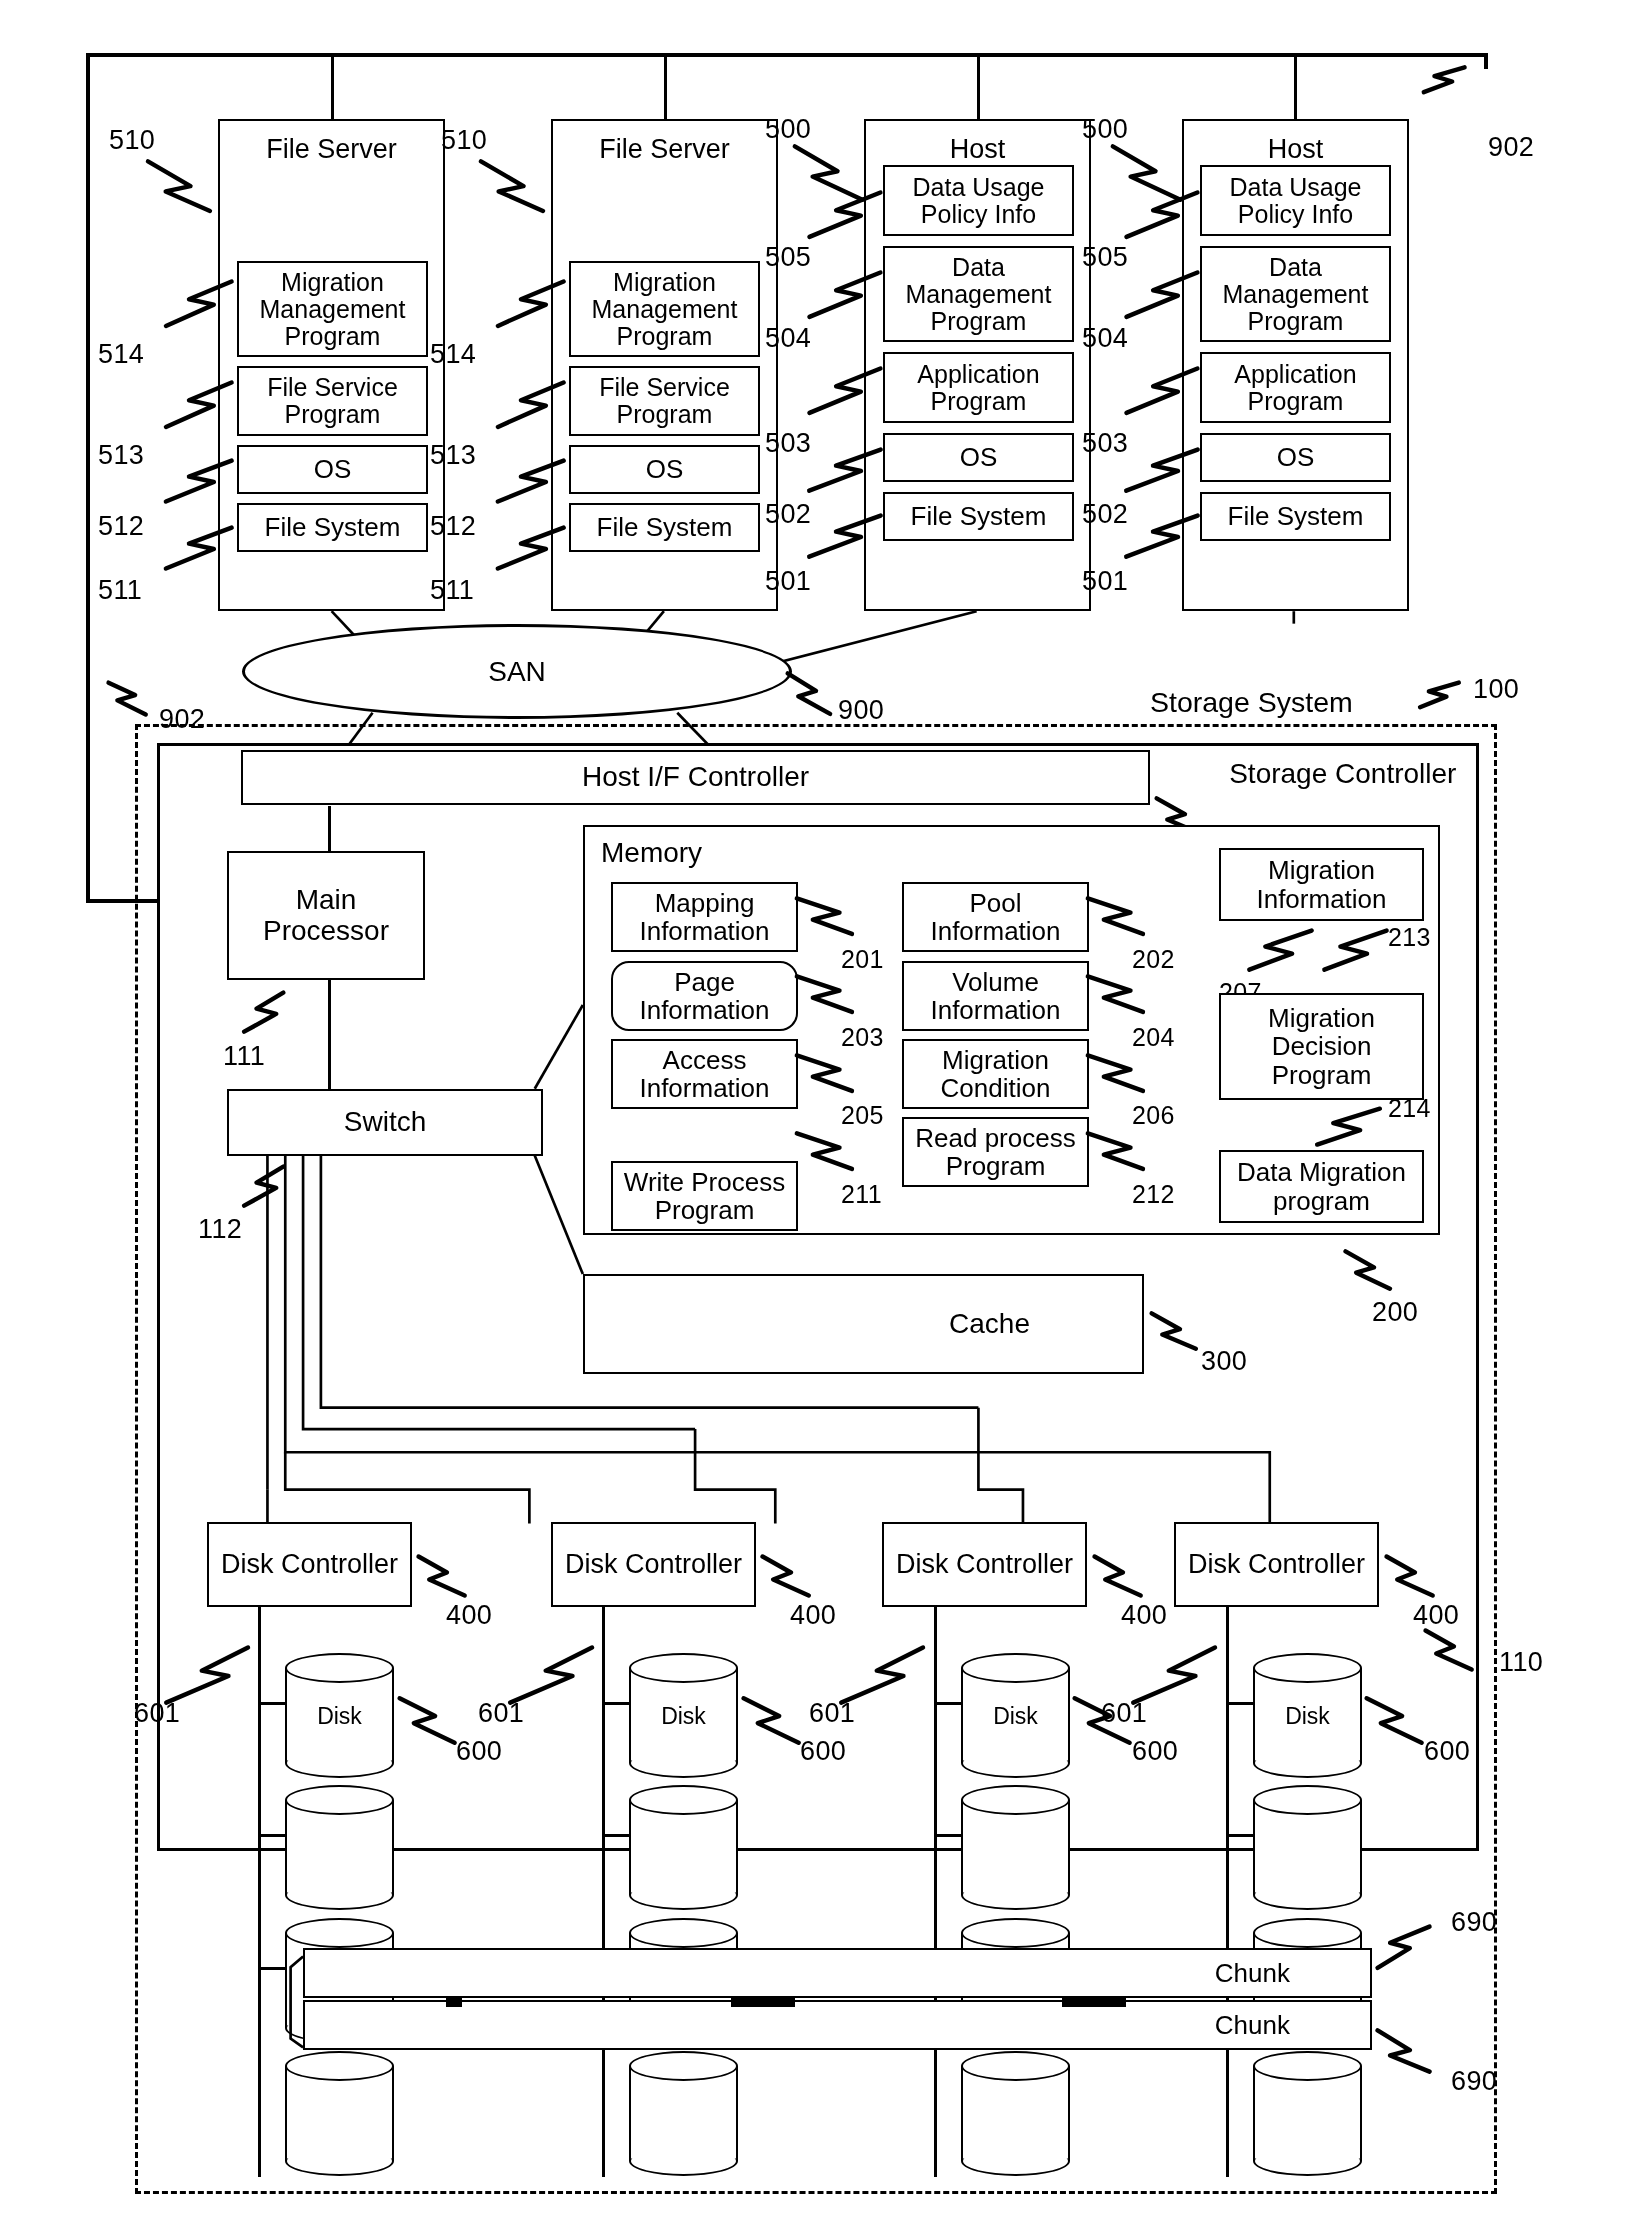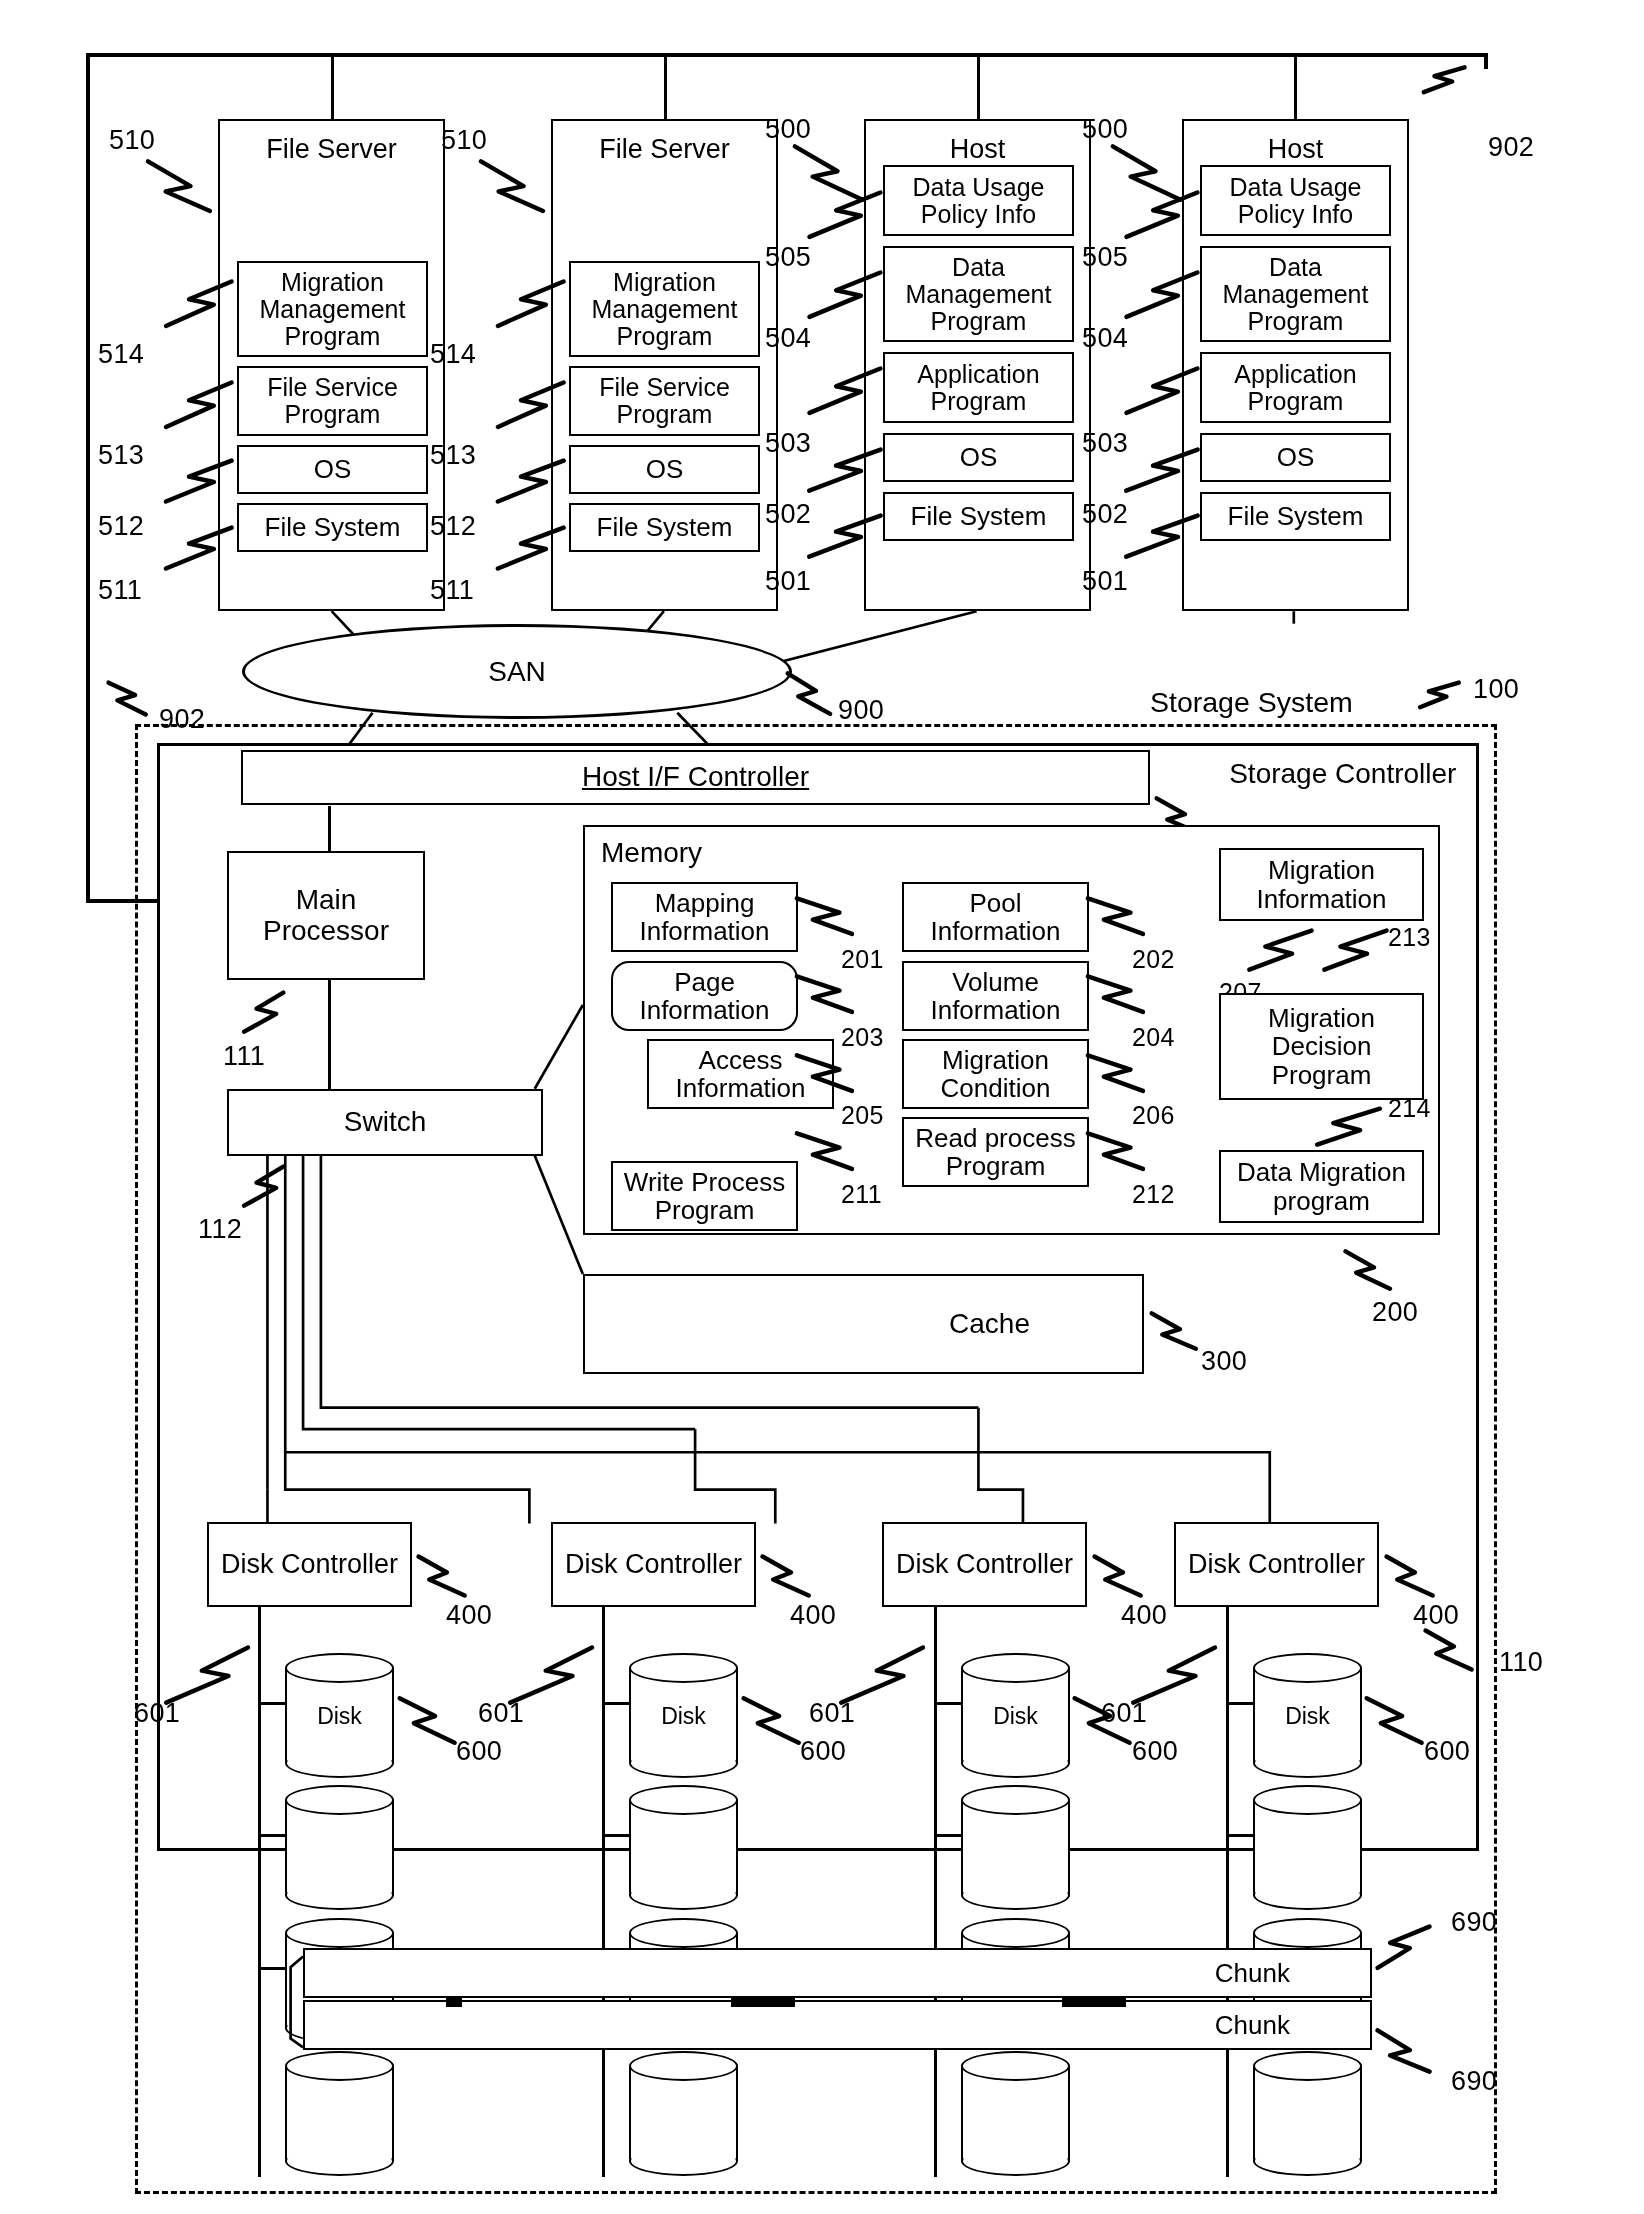--- a/index.html
+++ b/index.html
@@ -322,21 +322,21 @@
       </svg>
   </div>
   <div class="lbl" style="left:1473px;top:674px;">100</div>
 
   <div class="dashed" style="left:135px;top:724px;width:1362px;height:1470px;"></div>
 
   <div class="box top" style="left:157px;top:743px;width:1322px;height:1108px;border-width:3.6px;">
     <span class="title" style="right:19.6px;top:12.5px;font-size:28px;">Storage Controller</span>
   </div>
 
-  <div class="box" style="left:241px;top:750px;width:909px;height:55px;font-size:28px;text-decoration:underline;">
+  <div class="box" style="left:241px;top:750px;width:909px;height:55px;font-size:28px;">
     <span>Host I/F Controller</span>
   </div>
   <div class="sq" style="left:1153px;top:793px;">
     <svg width="71" height="46" viewBox="0 0 80 52">
         <path d="M4 6 L36 24 L16 30 L54 46" stroke="#000" stroke-width="5" fill="none" stroke-linecap="round" stroke-linejoin="round"></path>
       </svg>
   </div>
   <div class="lbl" style="left:1208px;top:824px;">113</div>
 
   <div class="vline" style="left:328px;top:806px;height:46px;"></div>
@@ -382,21 +382,21 @@
   <div class="box" style="left:611px;top:961px;width:187px;height:70px;font-size:26px;padding:0 3.6px;border-radius:18px;">
     <span>Page Information</span>
   </div>
   <div class="sq" style="left:793px;top:971px;">
     <svg width="77" height="48" viewBox="0 0 86 54">
         <path d="M4 6 L52 22 L22 30 L66 46" stroke="#000" stroke-width="5" fill="none" stroke-linecap="round" stroke-linejoin="round"></path>
       </svg>
   </div>
   <div class="lbl small" style="left:841px;top:1023px;">203</div>
 
-  <div class="box" style="left:611px;top:1039px;width:187px;height:70px;font-size:26px;padding:0 3.6px;margin-left:36px;">
+  <div class="box" style="left:611px;top:1039px;width:187px;height:70px;font-size:26px;padding:0 3.6px;">
     <span>Access Information</span>
   </div>
   <div class="sq" style="left:793px;top:1050px;">
     <svg width="77" height="48" viewBox="0 0 86 54">
         <path d="M4 6 L52 22 L22 30 L66 46" stroke="#000" stroke-width="5" fill="none" stroke-linecap="round" stroke-linejoin="round"></path>
       </svg>
   </div>
   <div class="lbl small" style="left:841px;top:1101px;">205</div>
 
   <div class="box" style="left:611px;top:1117px;width:187px;height:70px;font-size:26px;padding:0 3.6px;margin-top:44px;">

